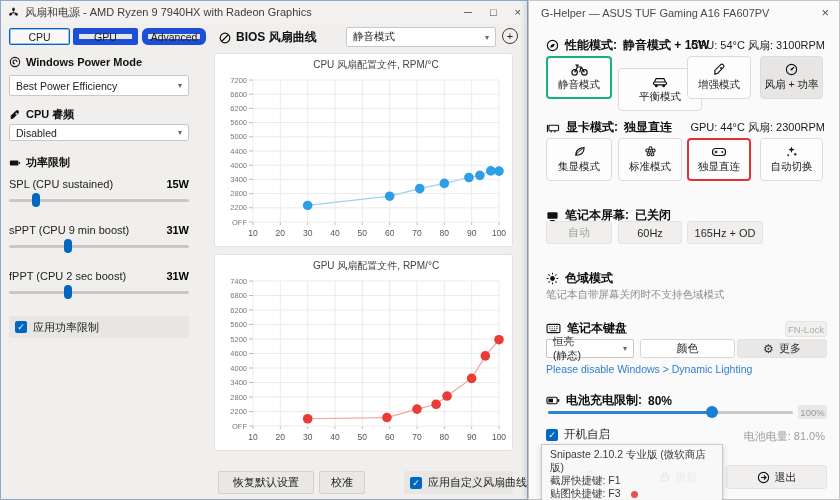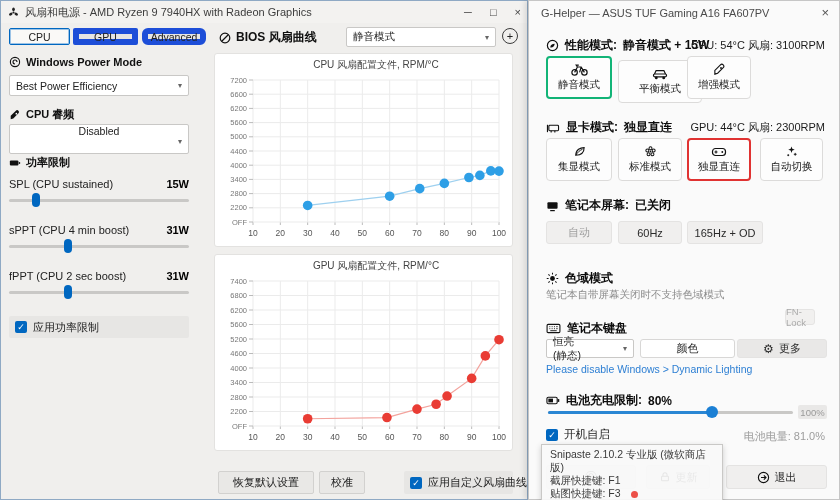--- a/index.html
+++ b/index.html
@@ -120,21 +120,21 @@
 
     <div class="side-label" style="top:106px;">
       <span class="ico">
           <svg class="ic" width="12" height="12" viewBox="0 0 14 14">
             <path d="M2 12l3-1 6-6a2.1 2.1 0 0 0-3-3L2 8z" fill="#111"></path>
             <circle cx="8.6" cy="5.4" r="1" fill="#fff"></circle>
           </svg>
         </span>
       <span>CPU 睿频</span>
     </div>
-    <div class="dd" style="left:8px;top:123px;width:180px;height:30px;flex-direction:column;">
+    <div class="dd" style="left:8px;top:123px;width:180px;height:17px;">
       <span>Disabled</span>
       <span class="caret">▾</span>
     </div>
 
     <div class="side-label" style="top:154px;">
       <span class="ico">
           <svg class="ic" width="12" height="12" viewBox="0 0 14 14">
             <rect x="1" y="4" width="10" height="6" rx="1.2" fill="#111"></rect>
             <rect x="11.4" y="6" width="1.6" height="2" fill="#111"></rect>
           </svg>
@@ -145,21 +145,21 @@
     <div class="sl-row" style="top:177px;">
       <span>SPL (CPU sustained)</span>
         <b>15W</b>
     </div>
     <div class="slider" style="top:192px;">
       <div class="track"></div>
         <div class="thumb" style="left: 15%;"></div>
     </div>
 
     <div class="sl-row" style="top:223px;">
-      <span>sPPT (CPU 4 min boost)</span>
+      <span>sPPT (CPU 9 min boost)</span>
         <b>31W</b>
     </div>
     <div class="slider" style="top:238px;">
       <div class="track"></div>
         <div class="thumb" style="left: 33%;"></div>
     </div>
 
     <div class="sl-row" style="top:269px;">
       <span>fPPT (CPU 2 sec boost)</span>
         <b>31W</b>
@@ -360,41 +360,51 @@
           <svg class="ic" width="17" height="13" viewBox="0 0 17 13">
             <g fill="none" stroke="#111" stroke-width="1.2">
               <circle cx="3.6" cy="9.4" r="2.7"></circle>
               <circle cx="13.4" cy="9.4" r="2.7"></circle>
               <path d="M3.6 9.4L6.4 4h3.8l3.2 5.4M6.4 4L5.2 2.2h2.6M8.6 9.4L10.2 4"></path>
             </g>
           </svg>
         </span>
       <span>静音模式</span>
     </div>
-    <div class="mode-btn" style="left:89px;top:59px;width:84px;">
+    <div class="mode-btn" style="left:89px;top:67px;width:84px;">
       <span class="ico">
           <svg class="ic" width="16" height="13" viewBox="0 0 16 13">
             <g fill="none" stroke="#111" stroke-width="1.2">
               <path d="M2.5 7l1.6-3.4h7.8L13.5 7"></path>
               <rect x="1.5" y="7" width="13" height="2.8" rx="1.2"></rect>
             </g>
             <circle cx="4.3" cy="10.9" r="1.4" fill="#111"></circle>
             <circle cx="11.7" cy="10.9" r="1.4" fill="#111"></circle>
           </svg>
         </span>
       <span>平衡模式</span>
     </div>
     <div class="mode-btn" style="left:158px;top:55px;width:64px;">
       <span class="ico">
           <svg class="ic" width="13" height="13" viewBox="0 0 14 14">
             <path d="M2 12l3-1 6-6a2.1 2.1 0 0 0-3-3L2 8z" fill="none" stroke="#111" stroke-width="1.2"></path>
             <circle cx="8.6" cy="5.4" r="1" fill="#111"></circle>
           </svg>
         </span>
       <span>增强模式</span>
+    </div>
+    <div class="mode-btn gray" style="left:231px;top:55px;width:63px;">
+      <span class="ico">
+          <svg class="ic" width="13" height="13" viewBox="0 0 14 14">
+            <circle cx="7" cy="7" r="5.5" fill="none" stroke="#111" stroke-width="1.2"></circle>
+            <path d="M7 7L9.6 4.6" stroke="#111" stroke-width="1.2"></path>
+            <circle cx="7" cy="7" r="1.1" fill="#111"></circle>
+          </svg>
+        </span>
+      <span>风扇 + 功率</span>
     </div>
 
     <div class="sec-h" style="top:118px;">
       <span class="ico">
           <svg class="ic" width="14" height="12" viewBox="0 0 15 13">
             <g fill="none" stroke="#111" stroke-width="1.2">
               <path d="M1.5 3v8"></path>
               <rect x="3" y="3.5" width="10.5" height="6" rx="1"></rect>
               <path d="M5.5 9.5v1.8M9.5 9.5v1.8"></path>
             </g>
@@ -442,21 +452,21 @@
     <div class="mode-btn" style="left:231px;top:137px;width:63px;">
       <span class="ico">
           <svg class="ic" width="13" height="13" viewBox="0 0 14 14">
             <path d="M7 1.5l.9 2.6L10.5 5l-2.6.9L7 8.5l-.9-2.6L3.5 5l2.6-.9z" fill="#111"></path>
             <path d="M11 8.5v3M9.5 10h3M3.5 10v2M2.5 11h2" stroke="#111" stroke-width="1"></path>
           </svg>
         </span>
       <span>自动切换</span>
     </div>
 
-    <div class="sec-h" style="top:196px;">
+    <div class="sec-h" style="top:206px;">
       <span class="ico">
           <svg class="ic" width="13" height="12" viewBox="0 0 14 13">
             <rect x="1.5" y="2.5" width="11" height="7" rx="1" fill="#111"></rect>
             <path d="M4.5 11.5h5" stroke="#111" stroke-width="1.3"></path>
           </svg>
         </span>
       <span>笔记本屏幕:</span>
       <span>已关闭</span>
     </div>
     <div class="flat-btn disabled" style="left:17px;top:220px;width:66px;">
@@ -484,21 +494,21 @@
 
     <div class="sec-h" style="top:319px;">
       <span class="ico">
           <svg class="ic" width="15" height="11" viewBox="0 0 16 12">
             <rect x="1" y="1.5" width="14" height="9" rx="1.2" fill="none" stroke="#111" stroke-width="1.2"></rect>
             <path d="M3.5 4h1M6 4h1M8.5 4h1M11 4h1.5M3.5 6.2h1M6 6.2h1M8.5 6.2h1M11 6.2h1.5M4.5 8.4h7" stroke="#111" stroke-width="1"></path>
           </svg>
         </span>
       <span>笔记本键盘</span>
     </div>
-    <div class="fn-lock" style="left:256px;top:308px;width:30px;height:16px;">
+    <div class="fn-lock" style="left:256px;top:320px;width:42px;height:16px;">
         <span>FN-Lock</span>
       </div>
 
     <div class="dd" style="left:546px;top:338px;width:88px;height:19px;left:17px;position:absolute;gap:36px;">
       <span>恒亮(静态)</span>
       <span class="caret">▾</span>
     </div>
     <div class="flat-btn" style="left:111px;top:338px;width:95px;height:19px;background:#fff;border-color:#d8d7d6;">
         <span>颜色</span>
       </div>

